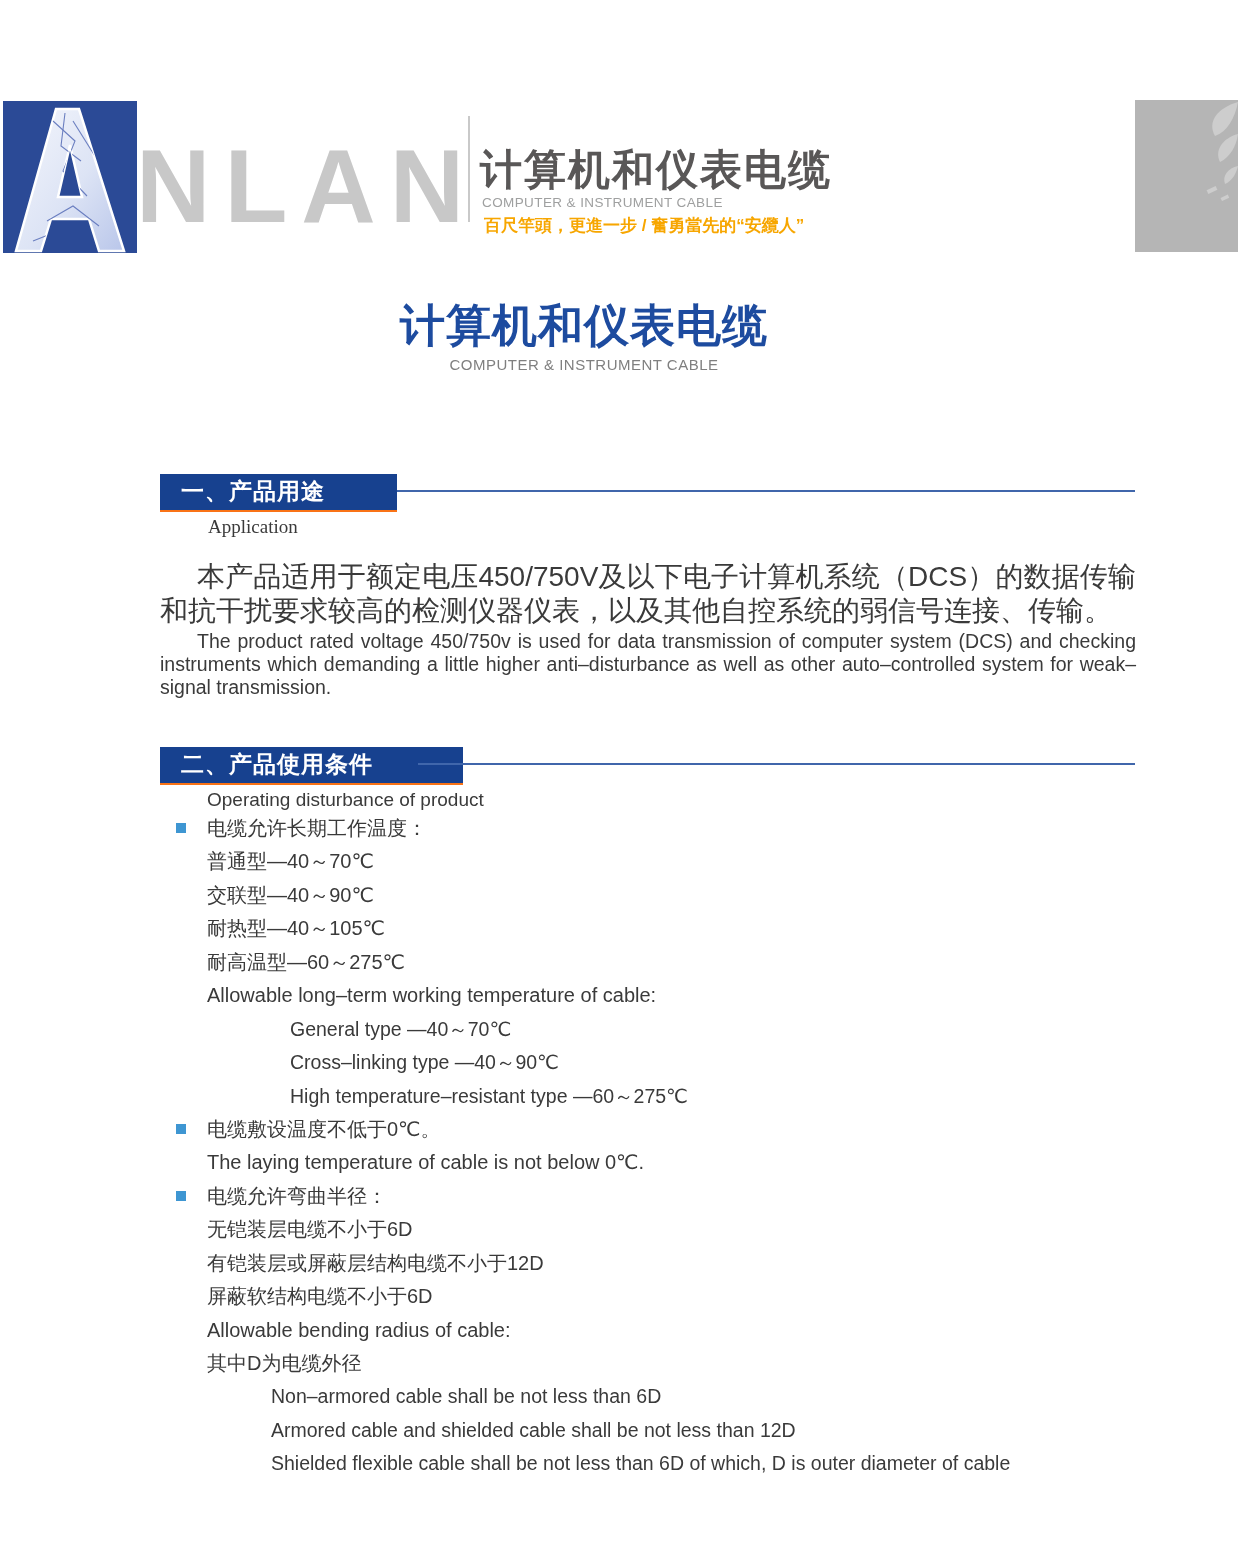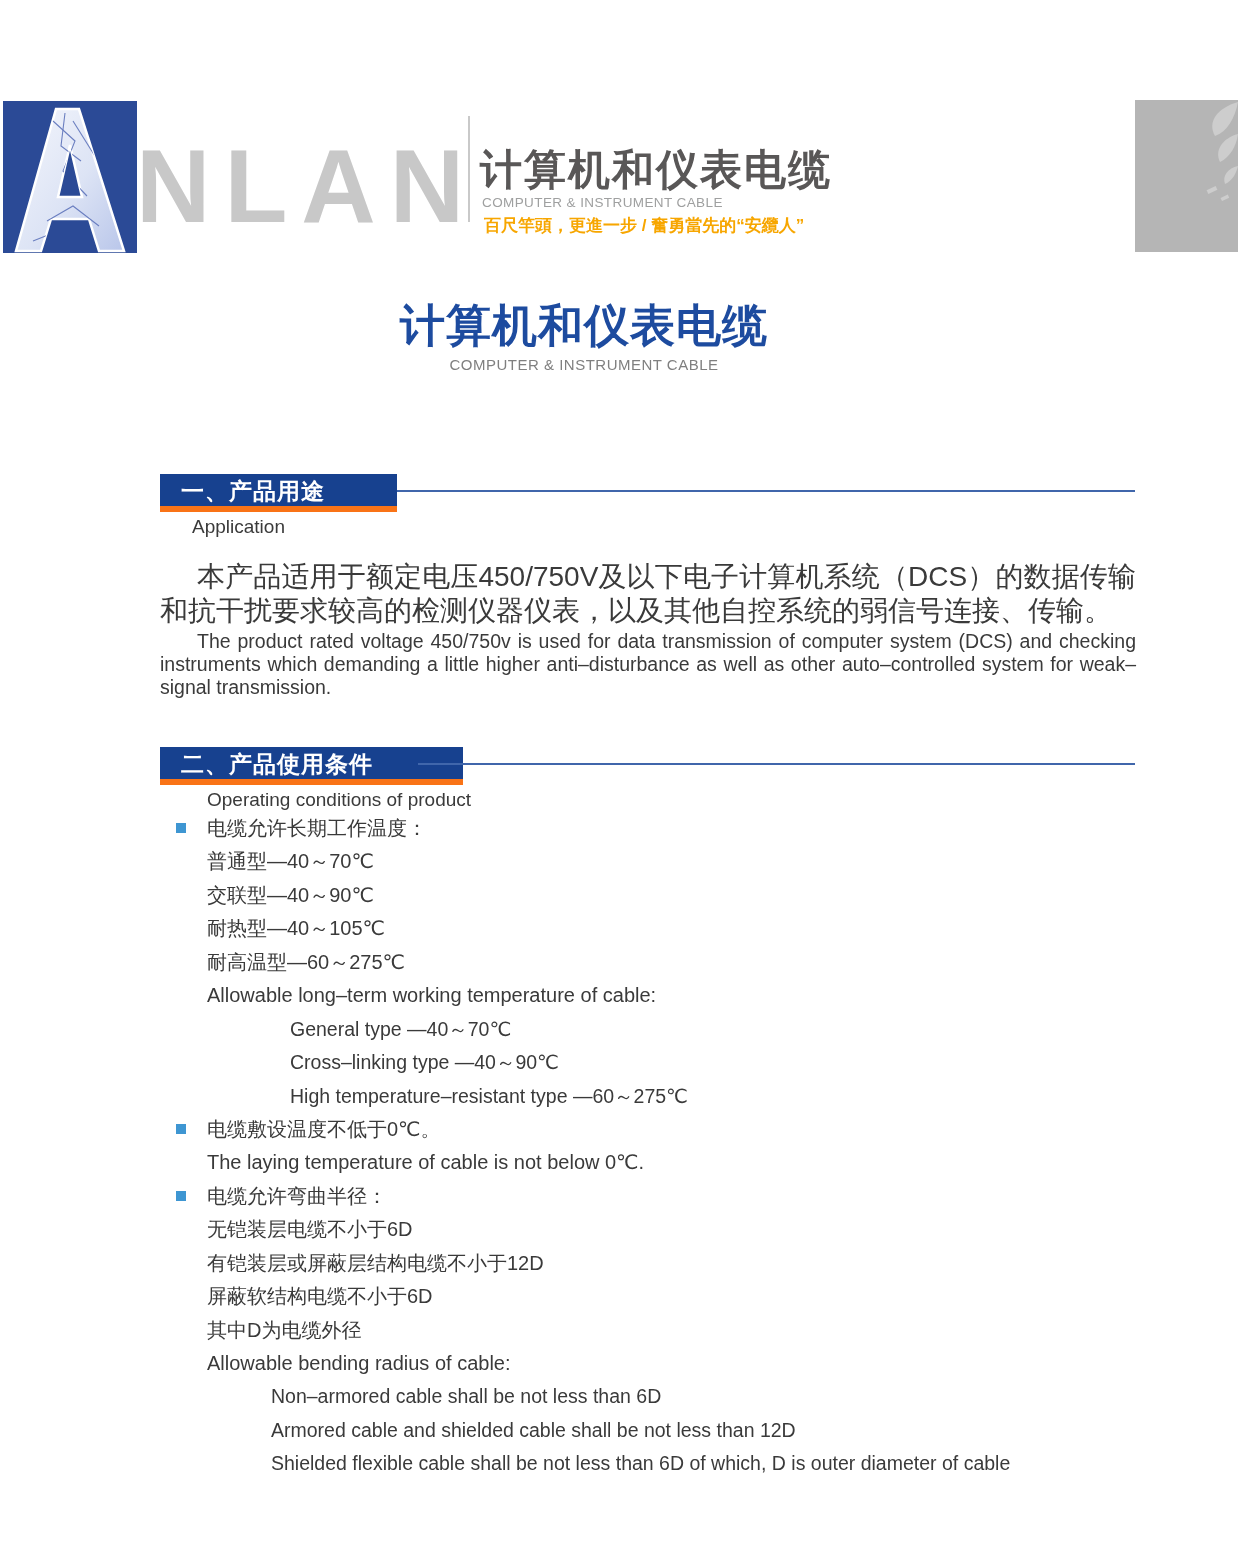--- a/index.html
+++ b/index.html
@@ -30,28 +30,28 @@
 
   
   .doc-title{position:absolute;left:160px;top:296px;width:848px;text-align:center;
              font-size:45px;font-weight:800;color:var(--title-blue);letter-spacing:1px;}
   .doc-subtitle{position:absolute;left:160px;top:356px;width:848px;text-align:center;
                 font-size:15px;color:#7f7f7f;letter-spacing:.5px;}
 
   
   .sec-bar{position:absolute;height:38px;background:var(--accent-blue);color:#fff;
            font-size:23px;font-weight:700;line-height:35px;padding-left:21px;
-           letter-spacing:1px;border-bottom:6px solid #f97316;white-space:nowrap;}
+           letter-spacing:1px;border-bottom:2px solid #f97316;white-space:nowrap;}
   .sec-bar.one{left:160px;top:474px;width:237px;}
   .sec-bar.two{left:160px;top:747px;width:303px;}
   .sec-rule{position:absolute;height:2px;background:var(--rule-blue);}
   .sec-rule.one{left:397px;top:490px;width:738px;}
   .sec-rule.two{left:418px;top:763px;width:717px;}
   .sec-en{position:absolute;font-size:19px;color:var(--body-text);white-space:nowrap;}
-  .sec-en.one{left:192px;top:516px;}
+  .sec-en.one{left:208px;top:516px;font-family:Liberation Serif, serif;}
   .sec-en.two{left:207px;top:789px;}
 
   
   .para{position:absolute;left:160px;width:976px;text-align:justify;color:var(--body-text);}
   .para.cn{top:560px;font-size:28px;line-height:34px;text-indent:37px;}
   .para.en{top:630px;font-size:19.5px;line-height:23px;text-indent:37px;}
 
   
   .cond-list{position:absolute;left:160px;top:812px;width:976px;}
   .cond-row{position:relative;height:33.45px;line-height:33.45px;font-size:20px;
@@ -115,38 +115,38 @@
 
   <div class="sec-bar one">一、产品用途</div>
   <div class="sec-rule one"></div>
   <div class="sec-en one">Application</div>
 
   <div class="para cn">本产品适用于额定电压450/750V及以下电子计算机系统（DCS）的数据传输和抗干扰要求较高的检测仪器仪表，以及其他自控系统的弱信号连接、传输。</div>
   <div class="para en">The product rated voltage 450/750v is used for data transmission of computer system (DCS) and checking instruments which demanding a little higher anti–disturbance as well as other auto–controlled system for weak–signal transmission.</div>
 
   <div class="sec-bar two">二、产品使用条件</div>
   <div class="sec-rule two"></div>
-  <div class="sec-en two">Operating conditions of product</div>
+  <div class="sec-en two">Operating disturbance of product</div>
 
   <div class="cond-list" id="conditions-list">
       <div class="cond-row bullet"><span class="sq"></span><span class="txt">电缆允许长期工作温度：</span></div>
       <div class="cond-row plain"><span class="txt">普通型—40～70℃</span></div>
       <div class="cond-row plain"><span class="txt">交联型—40～90℃</span></div>
       <div class="cond-row plain"><span class="txt">耐热型—40～105℃</span></div>
       <div class="cond-row plain"><span class="txt">耐高温型—60～275℃</span></div>
       <div class="cond-row plain"><span class="txt">Allowable long–term working temperature of cable:</span></div>
       <div class="cond-row indent1"><span class="txt">General type —40～70℃</span></div>
       <div class="cond-row indent1"><span class="txt">Cross–linking type —40～90℃</span></div>
       <div class="cond-row indent1"><span class="txt">High temperature–resistant type —60～275℃</span></div>
       <div class="cond-row bullet"><span class="sq"></span><span class="txt">电缆敷设温度不低于0℃。</span></div>
       <div class="cond-row plain"><span class="txt">The laying temperature of cable is not below 0℃.</span></div>
       <div class="cond-row bullet"><span class="sq"></span><span class="txt">电缆允许弯曲半径：</span></div>
       <div class="cond-row plain"><span class="txt">无铠装层电缆不小于6D</span></div>
       <div class="cond-row plain"><span class="txt">有铠装层或屏蔽层结构电缆不小于12D</span></div>
       <div class="cond-row plain"><span class="txt">屏蔽软结构电缆不小于6D</span></div>
+      <div class="cond-row plain"><span class="txt">Allowable bending radius of cable:</span></div>
       <div class="cond-row plain"><span class="txt">其中D为电缆外径</span></div>
-      <div class="cond-row plain"><span class="txt">Allowable bending radius of cable:</span></div>
       <div class="cond-row indent2"><span class="txt">Non–armored cable shall be not less than 6D</span></div>
       <div class="cond-row indent2"><span class="txt">Armored cable and shielded cable shall be not less than 12D</span></div>
       <div class="cond-row indent2"><span class="txt">Shielded flexible cable shall be not less than 6D of which, D is outer diameter of cable</span></div>
     </div>
 
 </div>
 
 </body></html>

